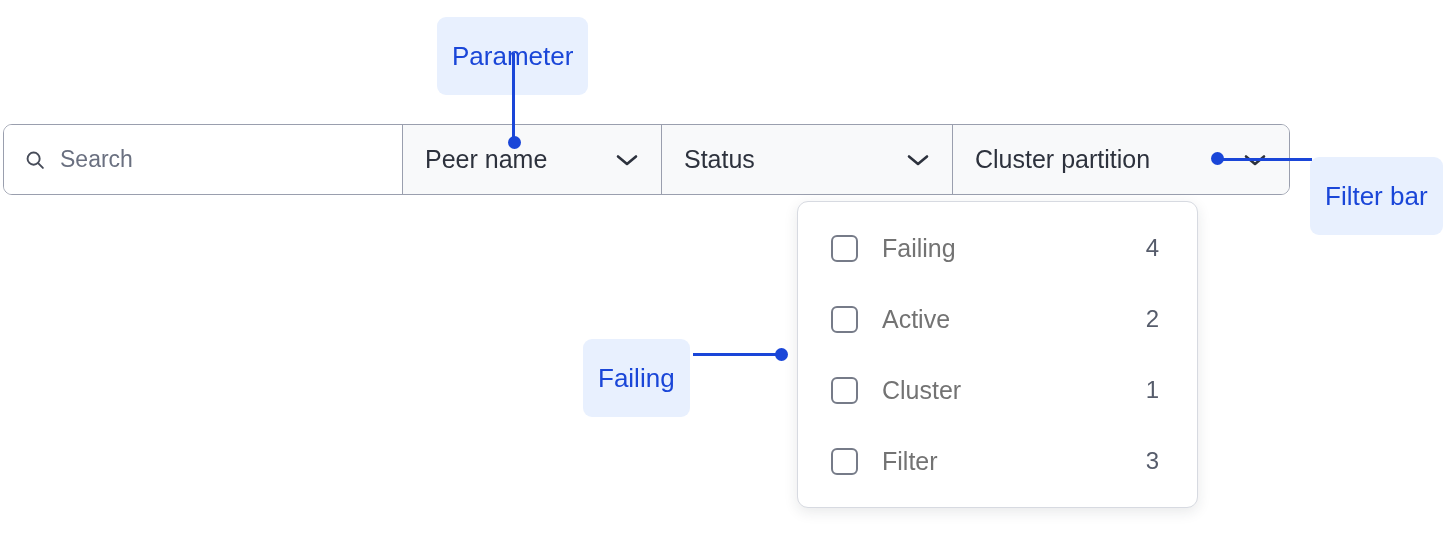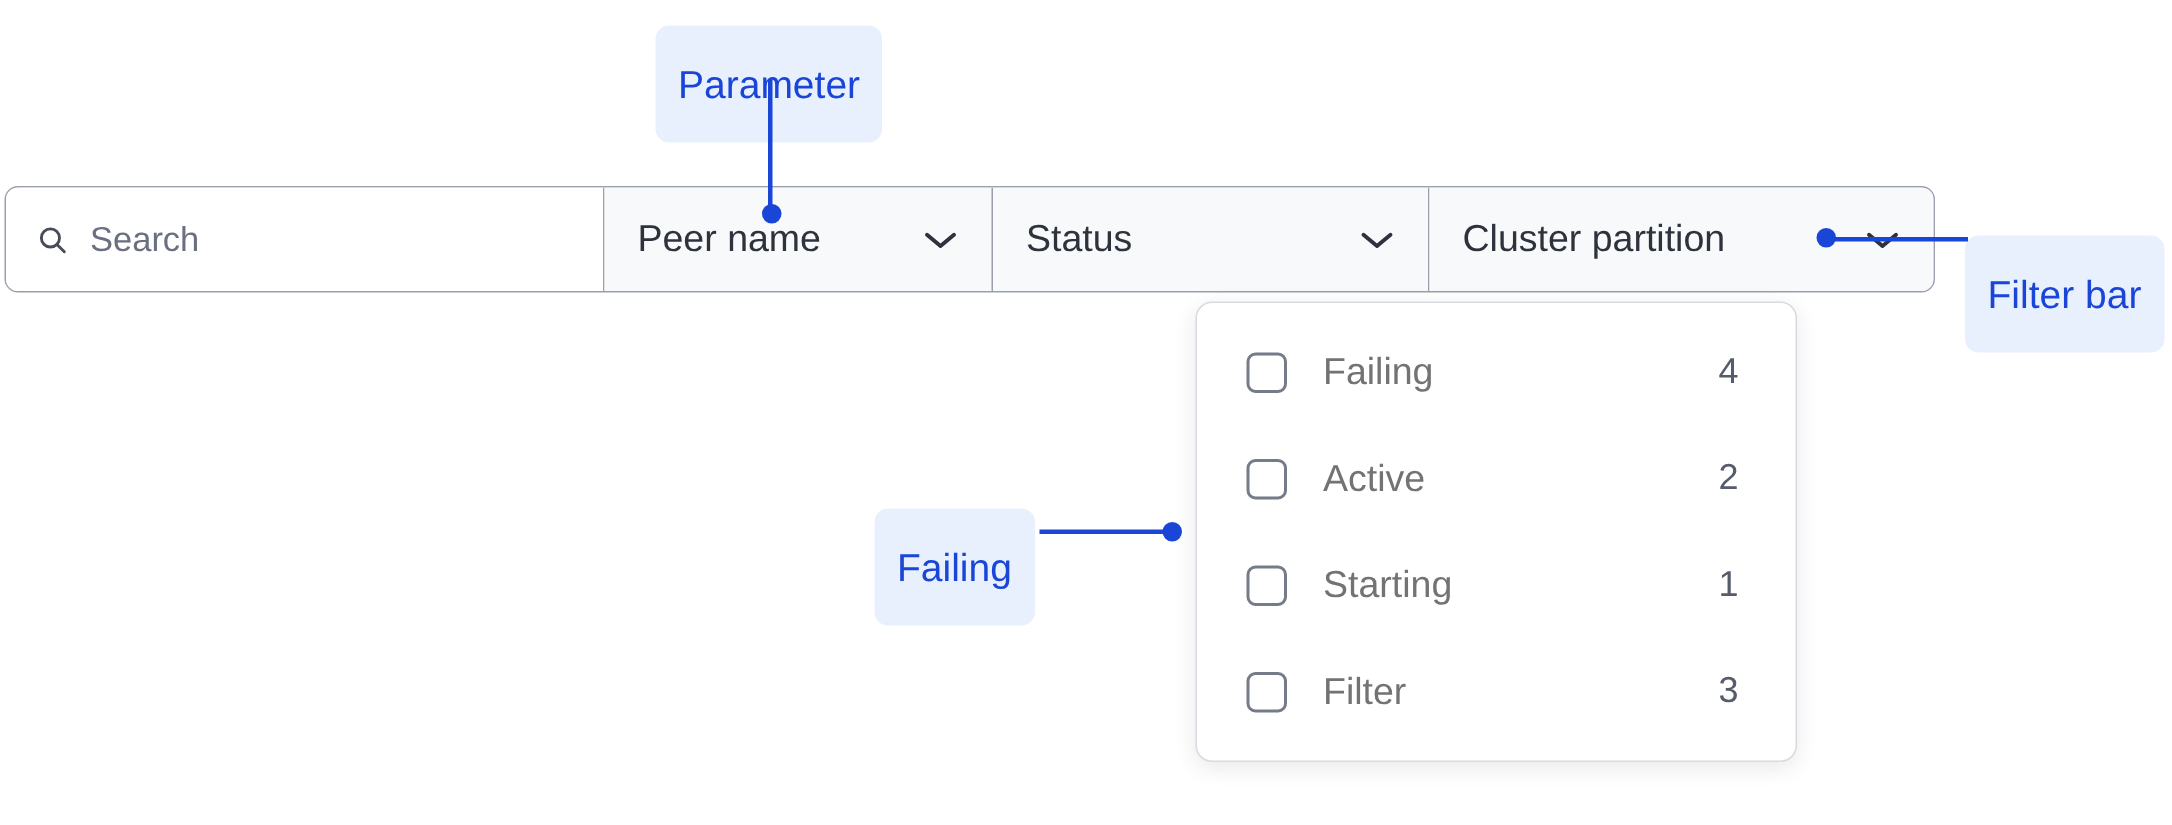--- a/index.html
+++ b/index.html
@@ -225,21 +225,21 @@
   </div>
 
   <div class="option-row">
     <span class="checkbox"></span>
     <span class="option-label">Active</span>
     <span class="option-count">2</span>
   </div>
 
   <div class="option-row">
     <span class="checkbox"></span>
-    <span class="option-label">Starting</span>
+    <span class="option-label">Cluster</span>
     <span class="option-count">1</span>
   </div>
 
   <div class="option-row">
     <span class="checkbox"></span>
     <span class="option-label">Filter</span>
     <span class="option-count">3</span>
   </div>
 
 </div>

